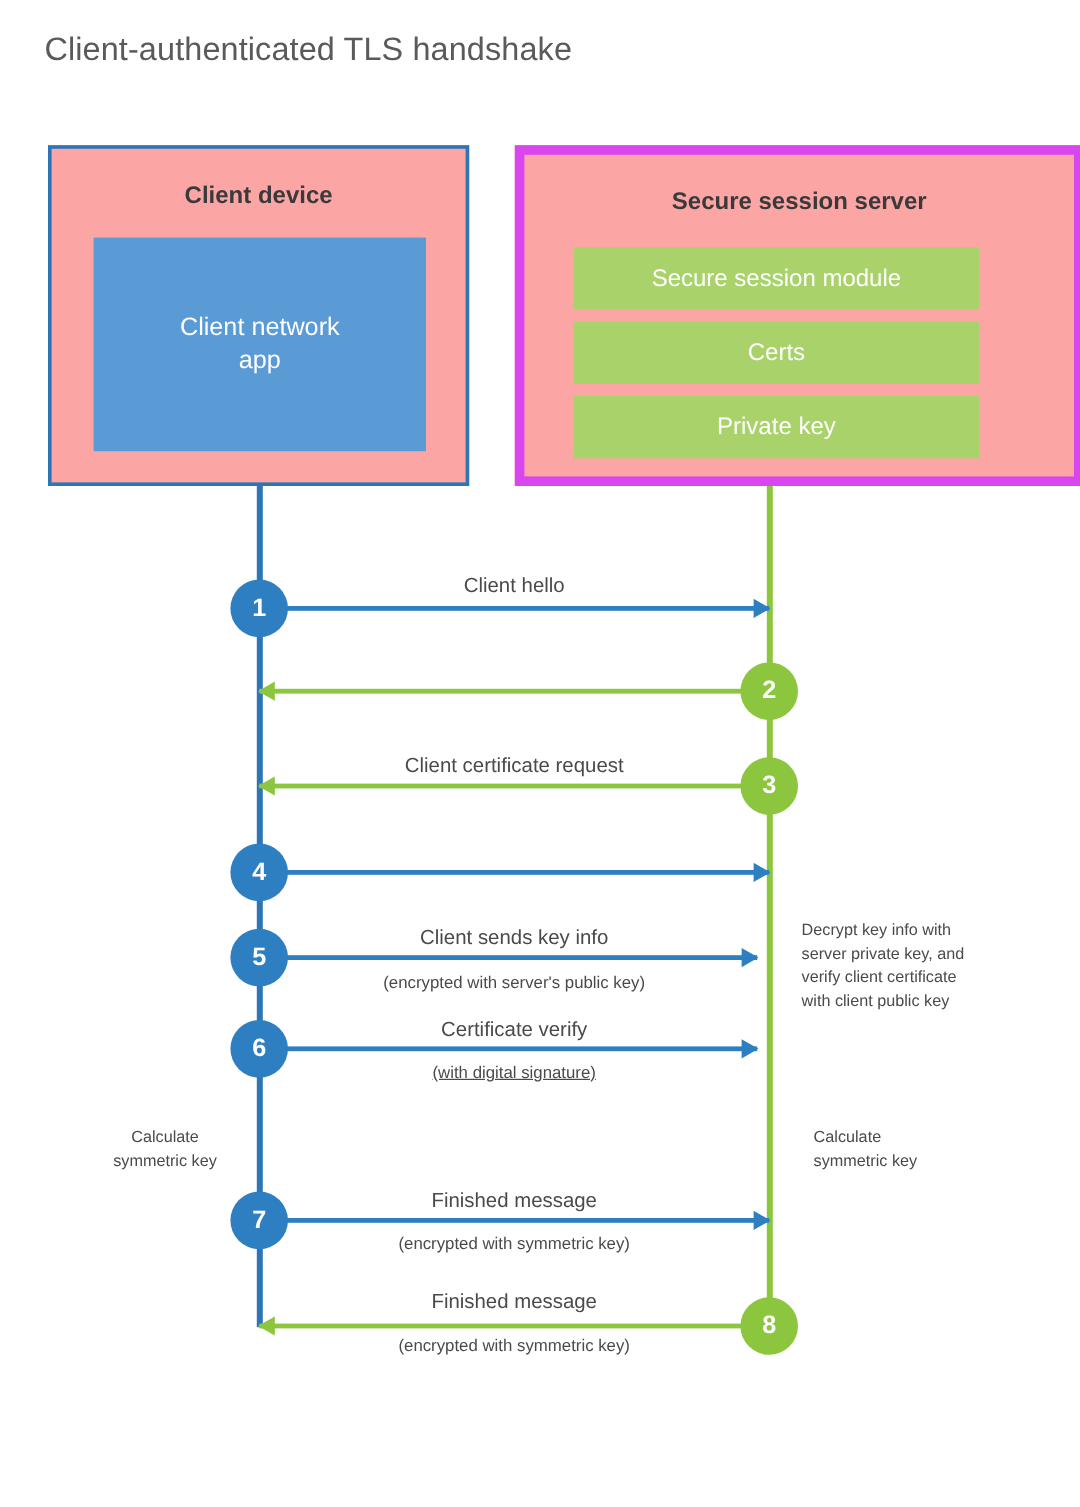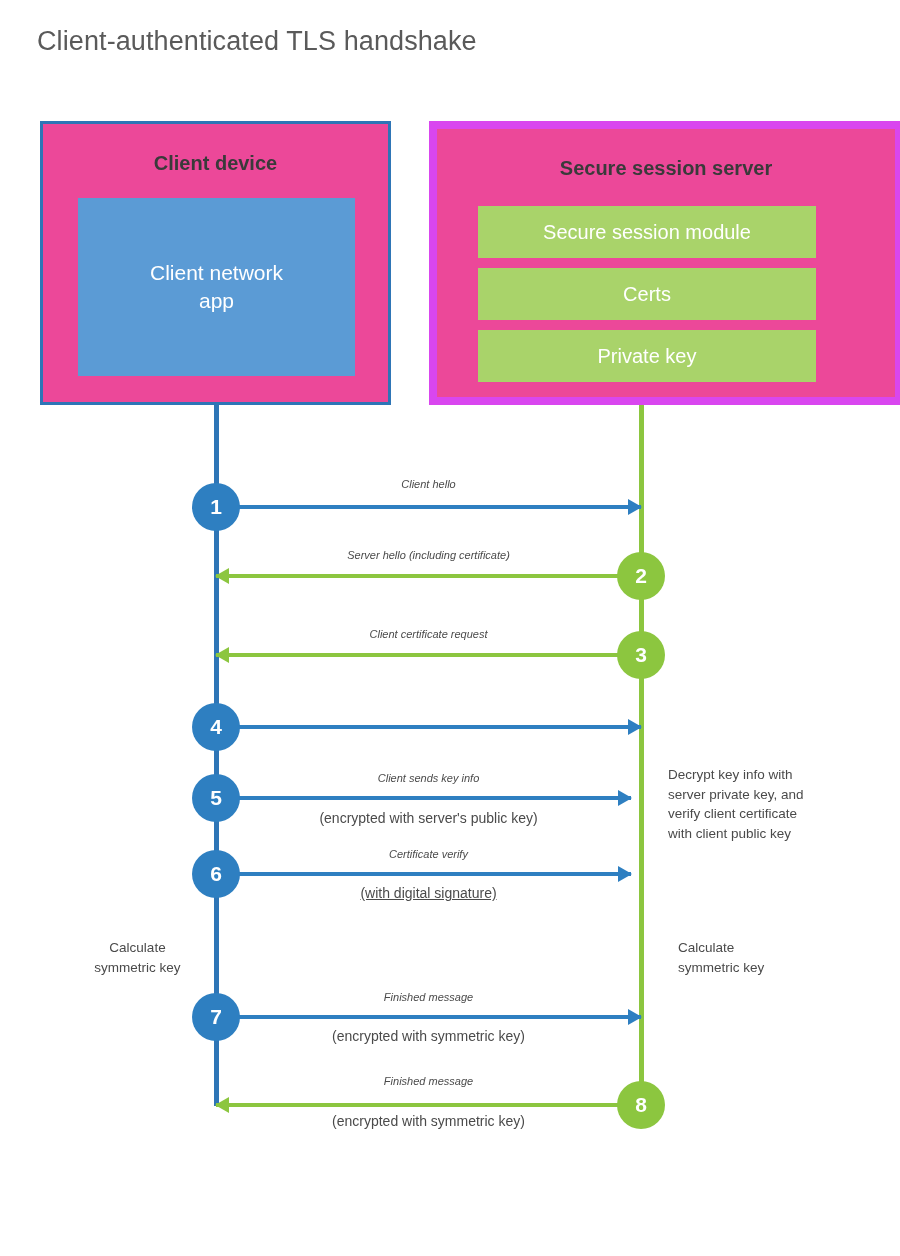--- a/index.html
+++ b/index.html
@@ -28,21 +28,21 @@
     top: 26px;
     font-size: 27px;
     font-weight: 400;
     color: #5a5a5a;
     letter-spacing: 0.1px;
     white-space: nowrap;
   }
   
   .actor-box {
     position: absolute;
-    background: #ec4899;
+    background: #fca5a5;
     box-sizing: border-box;
   }
   #client-box {
     left: 40px;
     top: 121px;
     width: 351px;
     height: 284px;
     border: 3px solid #2e75b6;
   }
   #server-box {
@@ -152,24 +152,23 @@
     border-left: 14px solid #2e7fc1;
   }
   .msg-arrow.to-client .head {
     left: -1px;
     border-right: 14px solid #8cc63f;
   }
 
   .msg-label {
     position: absolute;
     text-align: center;
-    font-size: 11px;
+    font-size: 17px;
     color: #4a4a4a;
     white-space: nowrap;
-    font-style: italic;
   }
   .msg-sublabel {
     position: absolute;
     text-align: center;
     font-size: 14px;
     color: #4a4a4a;
     white-space: nowrap;
   }
 
   
@@ -205,21 +204,20 @@
 
   <div class="lifeline" id="client-lifeline"></div>
   <div class="lifeline" id="server-lifeline"></div>
 
   <div class="msg-label" style="left:216px; top:478px; width:425px;">Client hello</div>
   <div class="msg-arrow to-server" style="left:216px; top:505px; width:425px;">
       <span class="head"></span>
     </div>
   <div class="step-badge client" style="top:483px;">1</div>
 
-  <div class="msg-label" style="left:216px; top:549px; width:425px;">Server hello (including certificate)</div>
   <div class="msg-arrow to-client" style="left:216px; top:574px; width:425px;">
       <span class="head"></span>
     </div>
   <div class="step-badge server" style="top:552px;">2</div>
 
   <div class="msg-label" style="left:216px; top:628px; width:425px;">Client certificate request</div>
   <div class="msg-arrow to-client" style="left:216px; top:653px; width:425px;">
       <span class="head"></span>
     </div>
   <div class="step-badge server" style="top:631px;">3</div>

